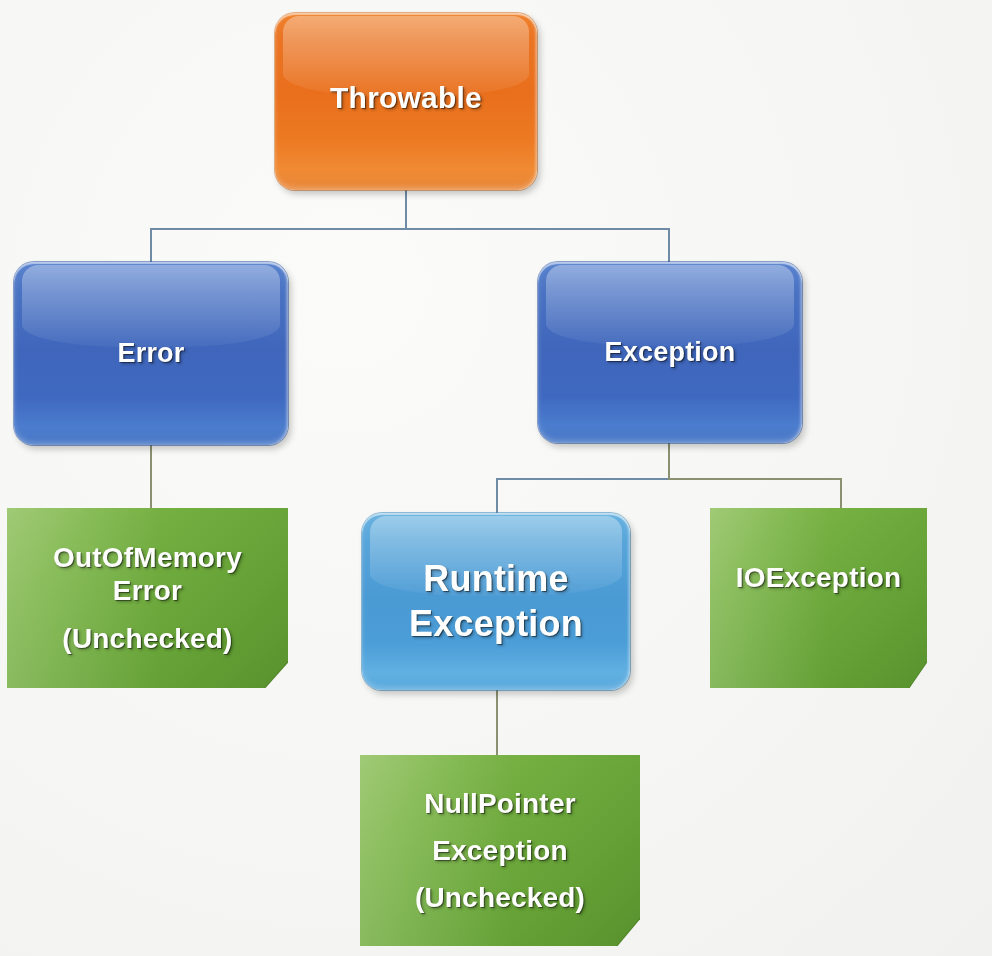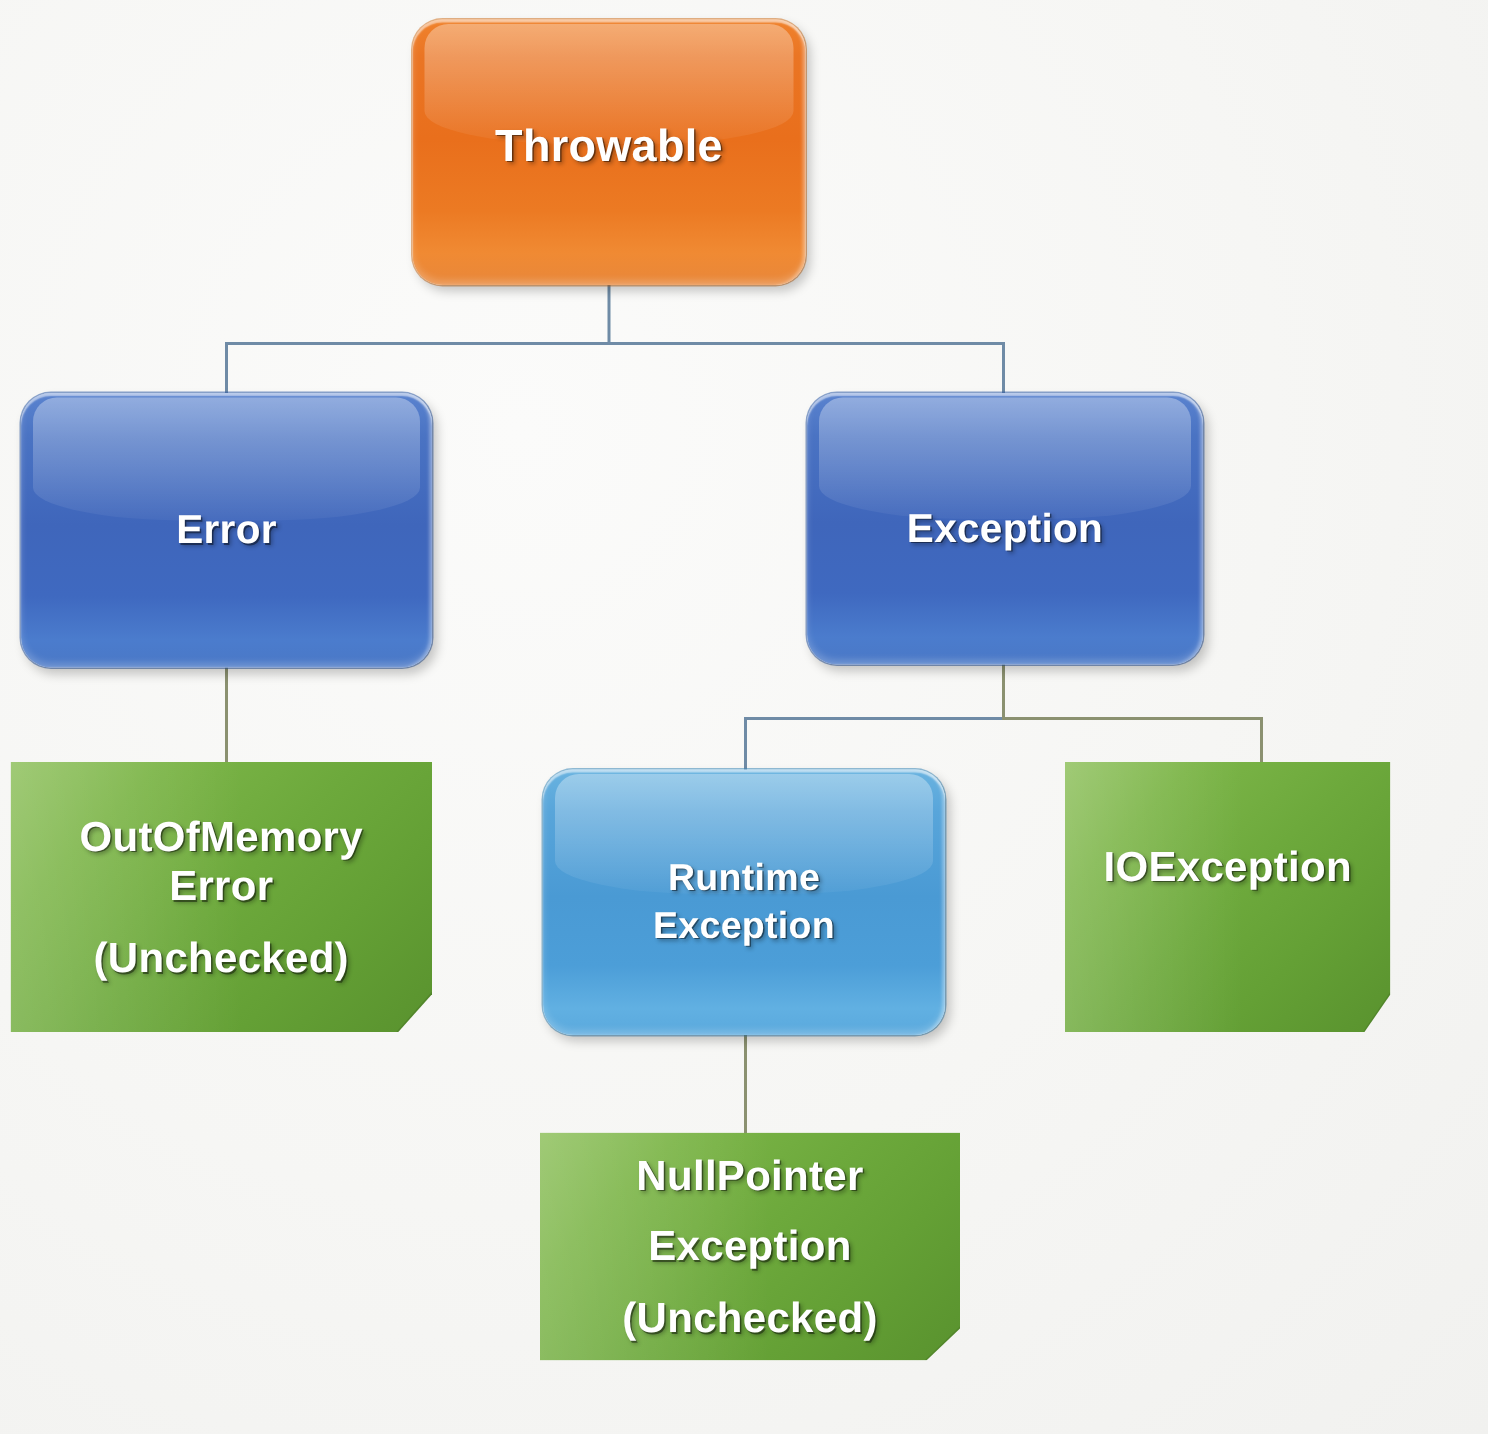--- a/index.html
+++ b/index.html
@@ -87,21 +87,21 @@
     font-size:27px;
   }
 
   .lblue{
     background:
       linear-gradient(to bottom,
         #69b3e0 0%, #58a5da 16%, #4a9ad4 48%, #4c9ed8 74%, #61b0e2 90%, #5aa9dd 100%);
     box-shadow:
       3px 4px 7px rgba(0,0,0,.22),
       0 0 0 1px rgba(62,140,190,.55);
-    font-size:25px;
+    font-size:36px;
   }
 
   
   .folded{
     background:
       linear-gradient(135deg,
         #8ec05c 0%, #7cb548 22%, #6da93c 50%, #64a035 72%, #59922e 100%);
     clip-path:polygon(0 0, 100% 0, 100% 86%, 92% 100%, 0 100%);
     box-shadow:3px 4px 7px rgba(0,0,0,.20);
     font-size:28px;
@@ -179,21 +179,21 @@
   <div class="node folded" style="left:710px;top:508px;width:217px;height:180px;">
     <span class="sheen"></span>
     <span class="fold"></span>
     <span class="label lines3">
       <span>IOException</span>
       <span class="gap-lg"></span>
       <span class="gap-md"></span>
     </span>
   </div>
 
-  <div class="node folded" style="left:360px;top:755px;width:280px;height:152px;">
+  <div class="node folded" style="left:360px;top:755px;width:280px;height:191px;">
     <span class="sheen"></span>
     <span class="fold"></span>
     <span class="label lines3">
       <span>NullPointer</span>
       <span class="gap-md"></span>
       <span>Exception</span>
       <span class="gap-md"></span>
       <span>(Unchecked)</span>
     </span>
   </div>

